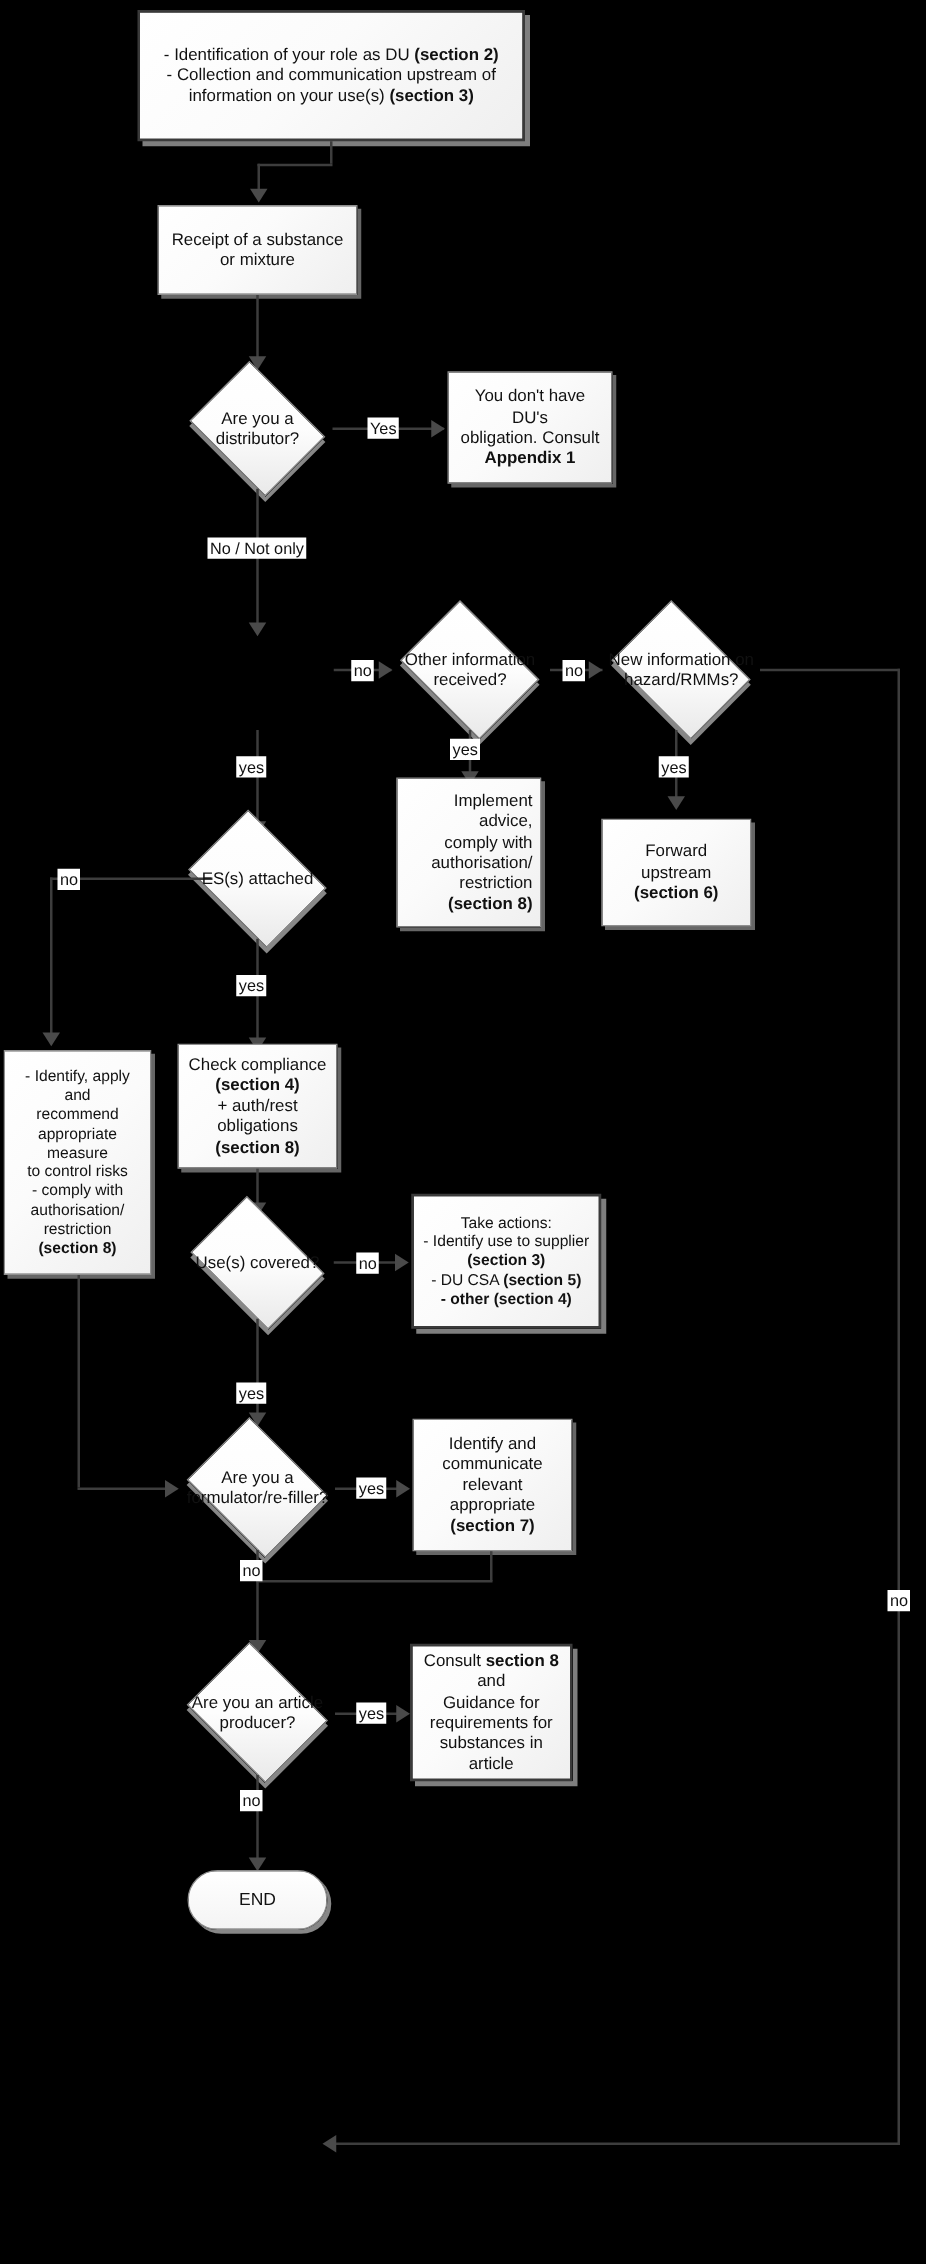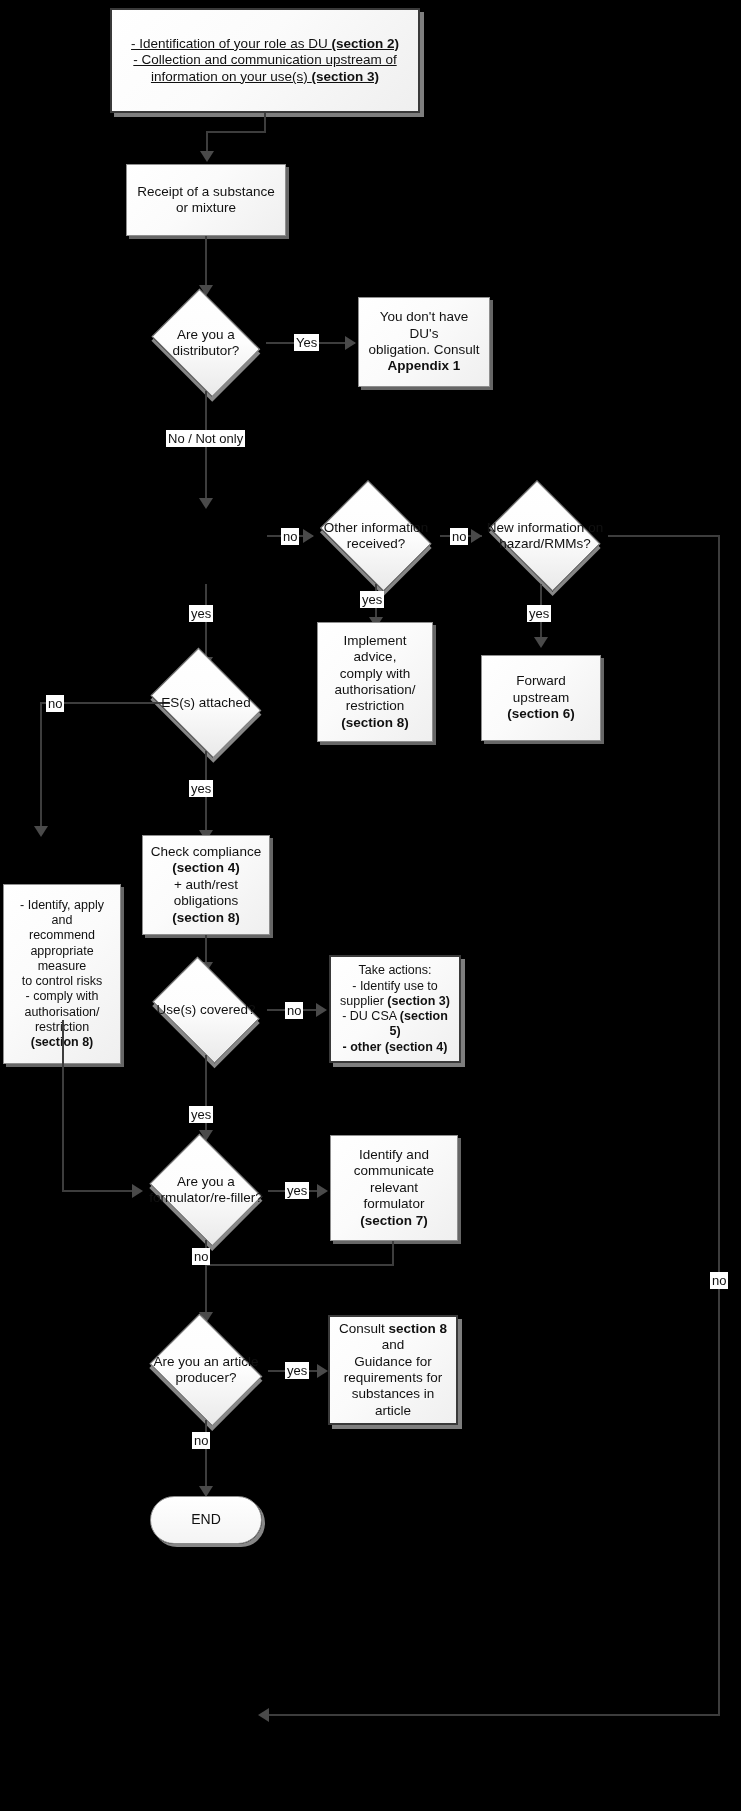--- a/index.html
+++ b/index.html
@@ -110,21 +110,21 @@
     z-index: 6;
   }
 
   .b { font-weight: bold; }
 </style>
 </head>
 <body>
 
 <div id="stage">
 
-  <div class="node box thick" style="left:110px; top:8px; width:310px; height:105px; font-size:13.5px;text-decoration:underline;">
+  <div class="node box thick" style="left:110px; top:8px; width:310px; height:105px; font-size:13.5px;">
     <div>
       <div><span>- Identification of your role as DU </span><span class="b">(section 2)</span></div>
       <div><span>- Collection and communication upstream of</span></div>
       <div><span>information on your use(s) </span><span class="b">(section 3)</span></div>
     </div>
   </div>
 
   <div class="ln v" style="left:264px; top:113px; height:18px;"></div>
   <div class="ln h" style="left:206px; top:131px; width:60px;"></div>
   <div class="ln v" style="left:206px; top:131px; height:25px;"></div>
@@ -188,21 +188,21 @@
   <div class="edgelabel" style="left:189px; top:605px;">yes</div>
 
   <div class="ln v" style="left:375px; top:584px; height:38px;"></div>
   <div class="arrow down" style="left:369px; top:617px;"></div>
   <div class="edgelabel" style="left:360px; top:591px;">yes</div>
 
   <div class="ln v" style="left:540px; top:584px; height:58px;"></div>
   <div class="arrow down" style="left:534px; top:637px;"></div>
   <div class="edgelabel" style="left:527px; top:605px;">yes</div>
 
-  <div class="node box" style="left:317px; top:622px; width:116px; height:120px; font-size:13.5px;">
+  <div class="node box" style="left:317px; top:622px; width:116px; height:120px; font-size:13.5px;text-align:right;">
     <div>
       <div>Implement advice,</div>
       <div>comply with</div>
       <div>authorisation/</div>
       <div>restriction</div>
       <div class="b">(section 8)</div>
     </div>
   </div>
 
   <div class="node box" style="left:481px; top:655px; width:120px; height:86px; font-size:13.5px;justify-content:flex-end;">
@@ -219,21 +219,21 @@
 
   <div class="ln h" style="left:40px; top:702px; width:130px;"></div>
   <div class="ln v" style="left:40px; top:702px; height:130px;"></div>
   <div class="arrow down" style="left:34px; top:826px;"></div>
   <div class="edgelabel" style="left:46px; top:695px;">no</div>
 
   <div class="ln v" style="left:205px; top:751px; height:84px;"></div>
   <div class="arrow down" style="left:199px; top:830px;"></div>
   <div class="edgelabel" style="left:189px; top:780px;">yes</div>
 
-  <div class="node box" style="left:3px; top:840px; width:118px; height:180px; font-size:12.5px;margin-top:44px;">
+  <div class="node box" style="left:3px; top:840px; width:118px; height:180px; font-size:12.5px;">
     <div>
       <div>- Identify, apply and</div>
       <div>recommend</div>
       <div>appropriate measure</div>
       <div>to control risks</div>
       <div>- comply with</div>
       <div>authorisation/</div>
       <div>restriction</div>
       <div class="b">(section 8)</div>
     </div>
@@ -257,21 +257,21 @@
 
   <div class="node diamond" style="left:144px; top:965px; width:124px; height:90px; font-size:13.5px;">
     <div class="dshape"></div>
     <div class="dlabel">Use(s) covered?</div>
   </div>
 
   <div class="ln h" style="left:267px; top:1009px; width:58px;"></div>
   <div class="arrow right" style="left:316px; top:1003px;"></div>
   <div class="edgelabel" style="left:285px; top:1002px;">no</div>
 
-  <div class="node box thick" style="left:329px; top:955px; width:132px; height:108px; font-size:12.5px;">
+  <div class="node box thick" style="left:329px; top:955px; width:152px; height:108px; font-size:12.5px;">
     <div>
       <div>Take actions:</div>
       <div><span>-  Identify use to supplier </span><span class="b">(section 3)</span></div>
       <div><span>- DU CSA </span><span class="b">(section 5)</span></div>
       <div><span class="b">- other </span><span class="b">(section 4)</span></div>
     </div>
   </div>
 
   <div class="ln v" style="left:205px; top:1055px; height:80px;"></div>
   <div class="arrow down" style="left:199px; top:1130px;"></div>
@@ -283,21 +283,21 @@
   </div>
 
   <div class="ln h" style="left:268px; top:1190px; width:58px;"></div>
   <div class="arrow right" style="left:317px; top:1184px;"></div>
   <div class="edgelabel" style="left:285px; top:1182px;">yes</div>
 
   <div class="node box" style="left:330px; top:1135px; width:128px; height:106px; font-size:13.5px;">
     <div>
       <div>Identify and</div>
       <div>communicate relevant</div>
-      <div>formulator</div>
+      <div>appropriate</div>
       <div class="b">(section 7)</div>
     </div>
   </div>
 
   <div class="ln v" style="left:392px; top:1241px; height:24px;"></div>
   <div class="ln h" style="left:205px; top:1264px; width:189px;"></div>
 
   <div class="ln v" style="left:205px; top:1240px; height:78px;"></div>
   <div class="arrow down" style="left:199px; top:1312px;"></div>
   <div class="edgelabel" style="left:192px; top:1248px;">no</div>

